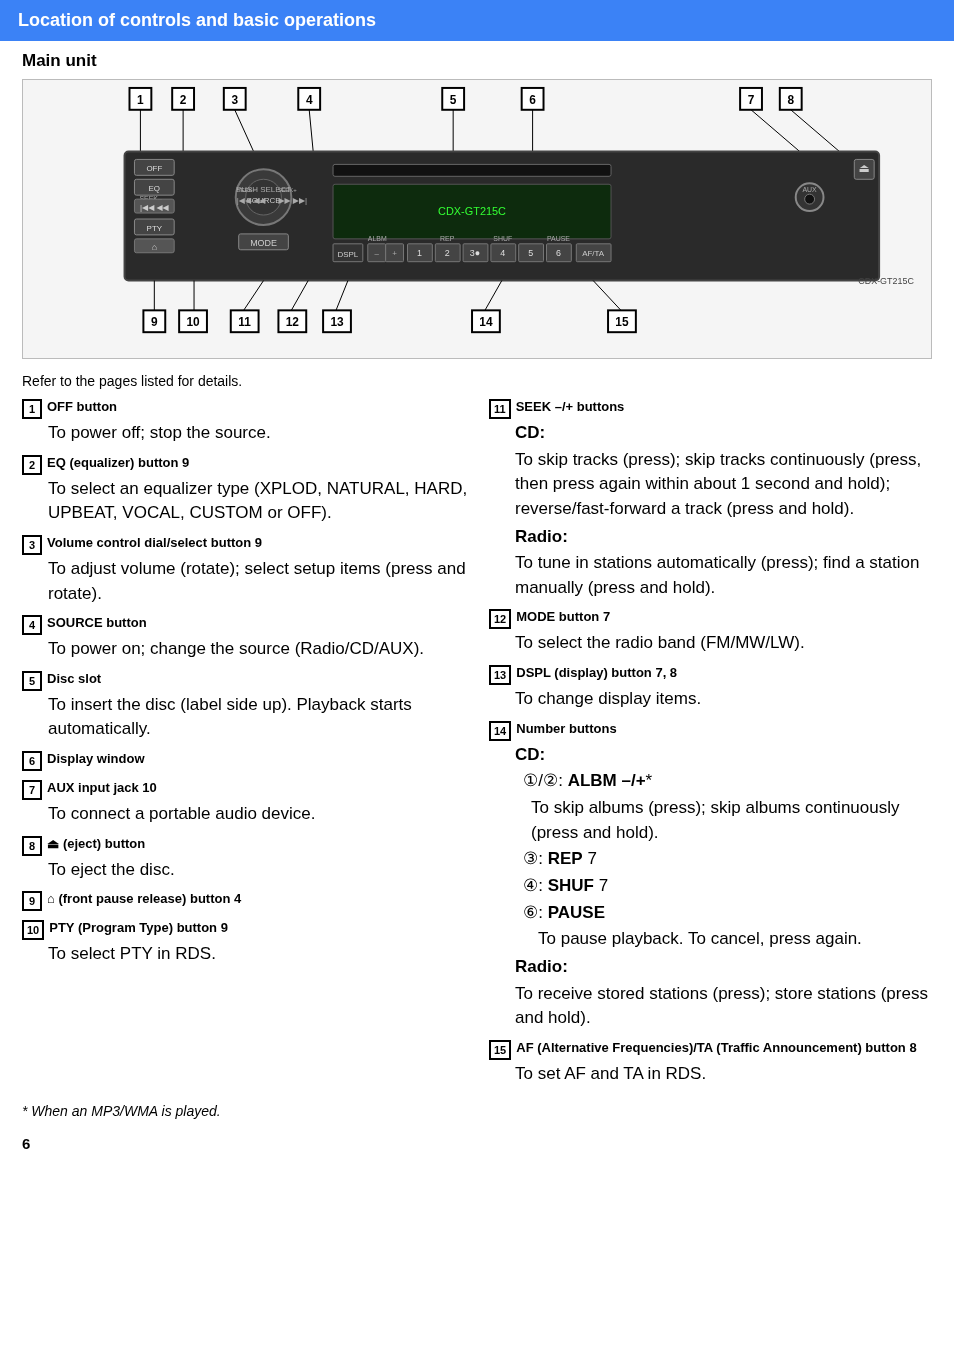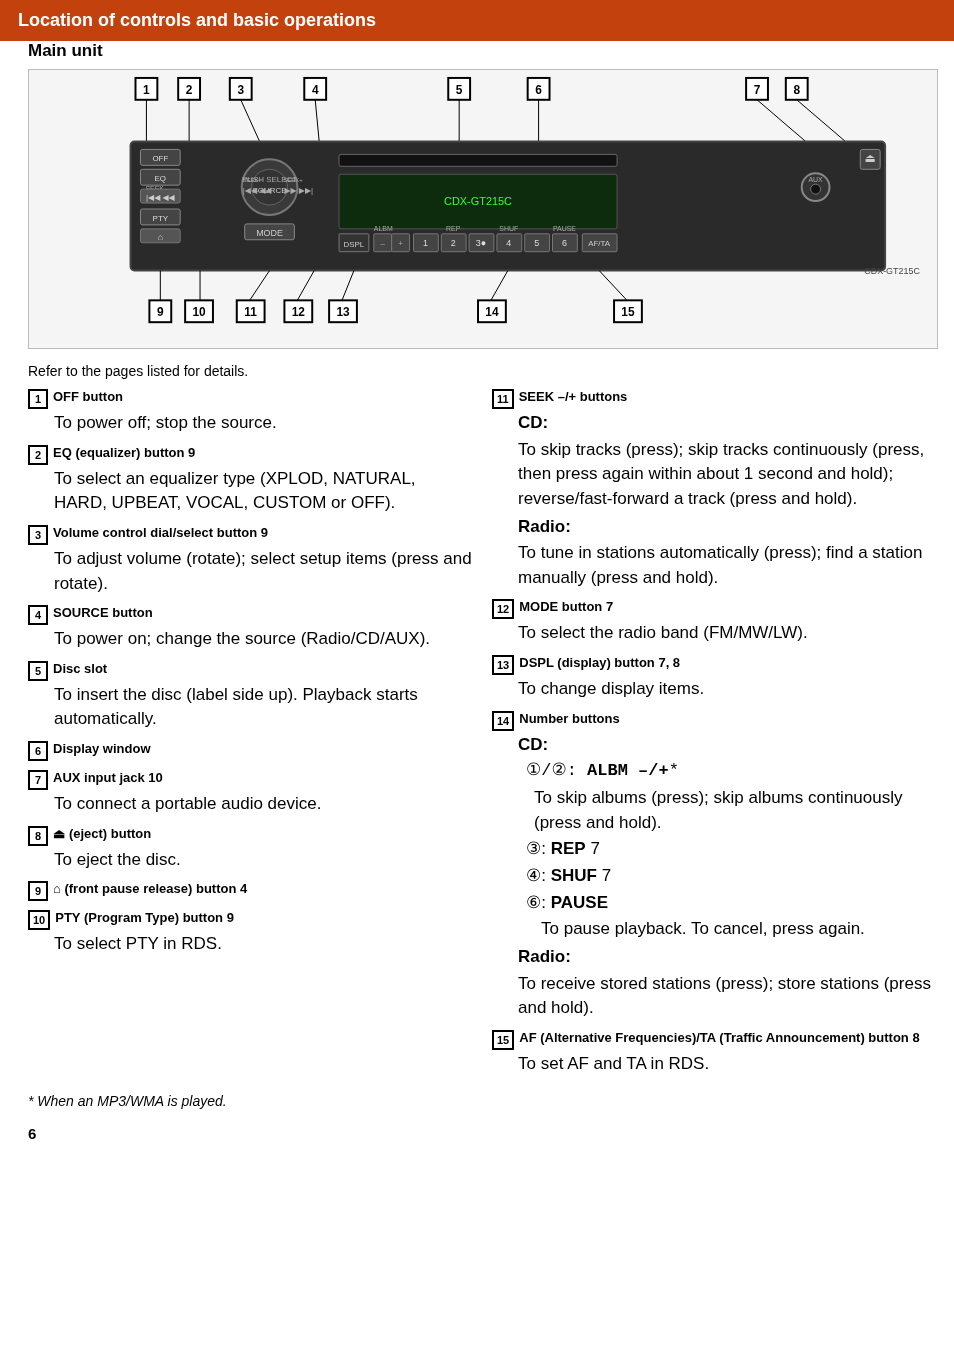--- a/index.html
+++ b/index.html
@@ -6,29 +6,30 @@
     body {
       font-family: Arial, Helvetica, sans-serif;
       font-size: 13px;
       background: #fff;
       color: #000;
       width: 954px;
       min-height: 1352px;
     }
 
     .header-bar {
-      background: #c2410c;
+      background: #3b82f6;
       color: #fff;
       font-size: 18px;
       font-weight: bold;
       padding: 10px 18px;
+      margin-bottom: 10px;
     }
 
     .main-content {
-      padding: 0 18px 18px 28px;
+      padding: 0 18px 18px 22px;
     }
 
     .section-title {
       font-size: 17px;
       font-weight: bold;
       margin-bottom: 8px;
     }
 
     
     .callout {
@@ -396,21 +397,21 @@
         </div>
       </div>
 
       <div class="desc-item">
         <div class="desc-header">
           <div class="callout">14</div>
           <span><span class="bold">Number buttons</span></span>
         </div>
         <div class="desc-body">
           <div class="sub-item"><span class="bold">CD:</span></div>
-          <div class="sub-item" style="margin-left:8px;font-family:Liberation Mono, monospace;">①/②: <span class="bold">ALBM –/+</span>*</div>
+          <div class="sub-item" style="margin-left:8px;">①/②: <span class="bold">ALBM –/+</span>*</div>
           <div class="sub-item" style="margin-left:16px;">To skip albums (press); skip albums continuously (press and hold).</div>
           <div class="sub-item" style="margin-left:8px;">③: <span class="bold">REP</span>  7</div>
           <div class="sub-item" style="margin-left:8px;">④: <span class="bold">SHUF</span>  7</div>
           <div class="sub-item" style="margin-left:8px;">⑥: <span class="bold">PAUSE</span></div>
           <div class="sub-item" style="margin-left:23px;">To pause playback. To cancel, press again.</div>
           <div class="sub-item" style="margin-top:3px;"><span class="bold">Radio:</span></div>
           <div class="sub-item">To receive stored stations (press); store stations (press and hold).</div>
         </div>
       </div>
 

